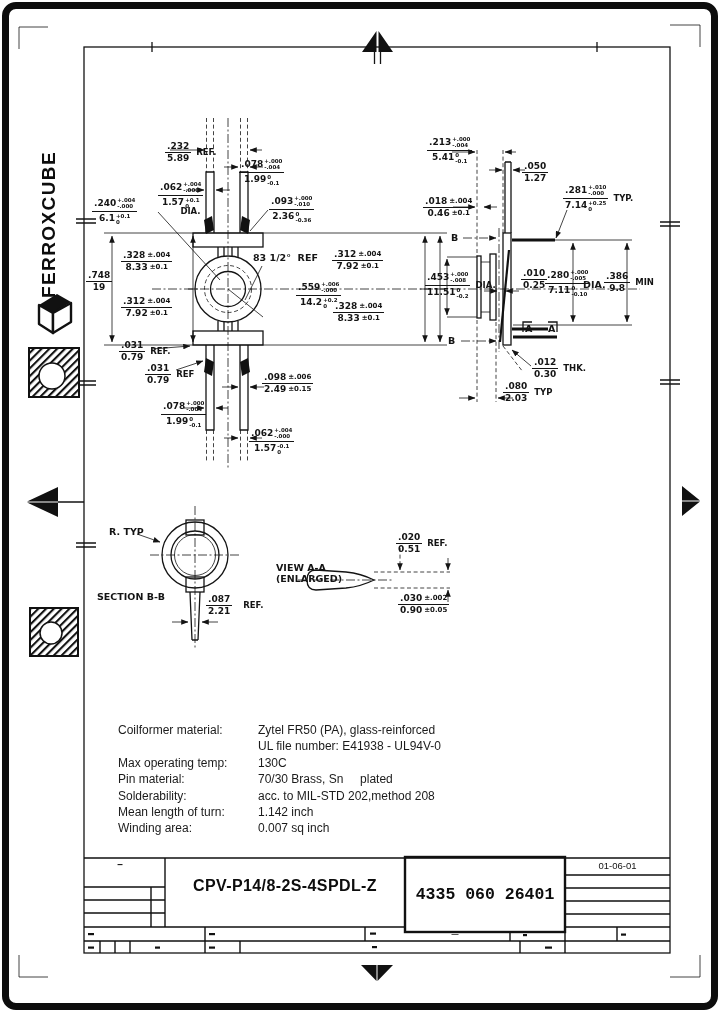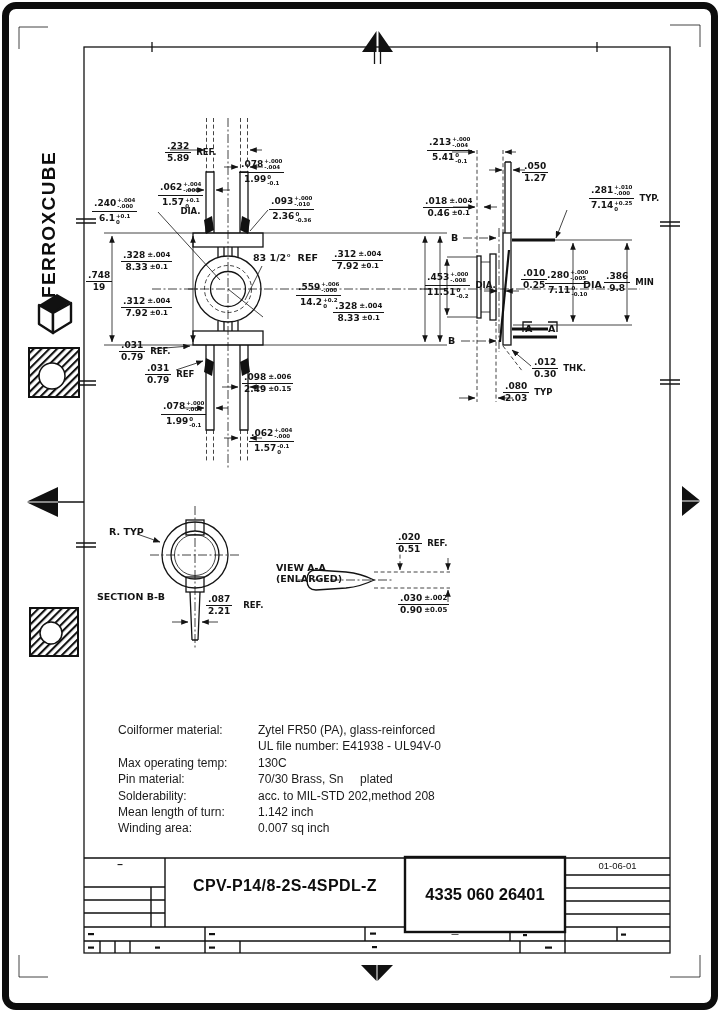--- a/index.html
+++ b/index.html
@@ -37,21 +37,21 @@
        line-height:16.4px;color:#1b1b1b;}
   .spec-row{display:flex;}
   .spec-label{width:140px;flex:none;white-space:pre;}
   .spec-value{white-space:pre;}
   
   #tb-title{position:absolute;left:166px;top:859px;width:238px;height:54px;
        display:flex;align-items:center;justify-content:center;font-weight:700;
        font-size:16px;letter-spacing:.4px;color:#0d0d0d;white-space:pre;}
   #tb-code{position:absolute;left:406px;top:858px;width:158px;height:73px;
        display:flex;align-items:center;justify-content:center;font-weight:700;
-       font-size:16.5px;color:#0d0d0d;white-space:pre;}
+       font-size:16.5px;color:#0d0d0d;white-space:pre;font-family:Liberation Mono, monospace;}
   #tb-date{position:absolute;left:565px;top:860px;width:105px;text-align:center;
        font-size:9.5px;color:#111;}
   #tb-dash{position:absolute;left:90px;top:859px;width:60px;text-align:center;
        font-size:10px;font-weight:700;}
   #tb-dash2{position:absolute;left:425px;top:930px;width:60px;text-align:center;
        font-size:7px;font-weight:700;}
 </style>
 </head>
 <body>
 
@@ -225,26 +225,26 @@
     <div class="dim" style="left: 269px; top: 194px;"><span class="frac"><span class="fr fr-t"><span>.093</span><span class="tol"><span>+.000</span><span>-.010</span></span></span><span class="fr"><span>2.36</span><span class="tol"><span>0</span><span>-0.36</span></span></span></span></div>
     <div class="dim" style="left: 121px; top: 250px;"><span class="frac"><span class="fr fr-t"><span>.328</span><span class="pm">±.004</span></span><span class="fr"><span>8.33</span><span class="pm">±0.1</span></span></span></div>
     <div class="dim" style="left: 86px; top: 270px;"><span class="frac"><span class="fr fr-t"><span>.748</span></span><span class="fr"><span>19</span></span></span></div>
     <div class="dim" style="left: 121px; top: 296px;"><span class="frac"><span class="fr fr-t"><span>.312</span><span class="pm">±.004</span></span><span class="fr"><span>7.92</span><span class="pm">±0.1</span></span></span></div>
     <div class="plain" style="left: 253px; top: 253px;">83 1/2°  REF</div>
     <div class="dim" style="left: 332px; top: 249px;"><span class="frac"><span class="fr fr-t"><span>.312</span><span class="pm">±.004</span></span><span class="fr"><span>7.92</span><span class="pm">±0.1</span></span></span></div>
     <div class="dim" style="left: 296px; top: 280px;"><span class="frac"><span class="fr fr-t"><span>.559</span><span class="tol"><span>+.006</span><span>-.000</span></span></span><span class="fr"><span>14.2</span><span class="tol"><span>+0.2</span><span>0</span></span></span></span></div>
     <div class="dim" style="left: 333px; top: 301px;"><span class="frac"><span class="fr fr-t"><span>.328</span><span class="pm">±.004</span></span><span class="fr"><span>8.33</span><span class="pm">±0.1</span></span></span></div>
     <div class="dim" style="left: 119px; top: 340px;"><span class="frac"><span class="fr fr-t"><span>.031</span></span><span class="fr"><span>0.79</span></span></span><span class="sfx">REF.</span></div>
     <div class="dim" style="left: 145px; top: 363px;"><span class="frac"><span class="fr fr-t"><span>.031</span></span><span class="fr"><span>0.79</span></span></span><span class="sfx">REF</span></div>
-    <div class="dim" style="left: 242px; top: 372px;"><span class="frac"><span class="fr fr-t"><span>.098</span><span class="pm">±.006</span></span><span class="fr"><span>2.49</span><span class="pm">±0.15</span></span></span></div>
+    <div class="dim" style="left: 242px; top: 372px; padding-left: 20px;"><span class="frac"><span class="fr fr-t"><span>.098</span><span class="pm">±.006</span></span><span class="fr"><span>2.49</span><span class="pm">±0.15</span></span></span></div>
     <div class="dim" style="left: 161px; top: 399px;"><span class="frac"><span class="fr fr-t"><span>.078</span><span class="tol"><span>+.000</span><span>-.004</span></span></span><span class="fr"><span>1.99</span><span class="tol"><span>0</span><span>-0.1</span></span></span></span></div>
     <div class="dim" style="left: 249px; top: 426px;"><span class="frac"><span class="fr fr-t"><span>.062</span><span class="tol"><span>+.004</span><span>-.000</span></span></span><span class="fr"><span>1.57</span><span class="tol"><span>-0.1</span><span>0</span></span></span></span></div>
     <div class="dim" style="left: 427px; top: 135px;"><span class="frac"><span class="fr fr-t"><span>.213</span><span class="tol"><span>+.000</span><span>-.004</span></span></span><span class="fr"><span>5.41</span><span class="tol"><span>0</span><span>-0.1</span></span></span></span></div>
     <div class="dim" style="left: 522px; top: 161px;"><span class="frac"><span class="fr fr-t"><span>.050</span></span><span class="fr"><span>1.27</span></span></span></div>
-    <div class="dim" style="left: 589px; top: 183px;"><span class="frac"><span class="fr fr-t"><span>.281</span><span class="tol"><span>+.010</span><span>-.000</span></span></span><span class="fr"><span>7.14</span><span class="tol"><span>+0.25</span><span>0</span></span></span></span><span class="sfx">TYP.</span></div>
+    <div class="dim" style="left: 563px; top: 183px;"><span class="frac"><span class="fr fr-t"><span>.281</span><span class="tol"><span>+.010</span><span>-.000</span></span></span><span class="fr"><span>7.14</span><span class="tol"><span>+0.25</span><span>0</span></span></span></span><span class="sfx">TYP.</span></div>
     <div class="dim" style="left: 423px; top: 196px;"><span class="frac"><span class="fr fr-t"><span>.018</span><span class="pm">±.004</span></span><span class="fr"><span>0.46</span><span class="pm">±0.1</span></span></span></div>
     <div class="plain" style="left: 451px; top: 233px;">B</div>
     <div class="plain" style="left: 448px; top: 336px;">B</div>
     <div class="dim" style="left: 413px; top: 270px; margin-left: 12px;"><span class="frac"><span class="fr fr-t"><span>.453</span><span class="tol"><span>+.000</span><span>-.008</span></span></span><span class="fr"><span>11.51</span><span class="tol"><span>0</span><span>-0.2</span></span></span></span><span class="sfx">DIA.</span></div>
     <div class="dim" style="left: 521px; top: 268px;"><span class="frac"><span class="fr fr-t"><span>.010</span></span><span class="fr"><span>0.25</span></span></span></div>
     <div class="dim" style="left: 545px; top: 268px;"><span class="frac"><span class="fr fr-t"><span>.280</span><span class="tol"><span>+.000</span><span>-.005</span></span></span><span class="fr"><span>7.11</span><span class="tol"><span>0</span><span>-0.10</span></span></span></span></div>
     <div class="plain" style="left: 583px; top: 280px;">DIA.</div>
     <div class="dim" style="left: 604px; top: 271px;"><span class="frac"><span class="fr fr-t"><span>.386</span></span><span class="fr"><span>9.8</span></span></span><span class="sfx">MIN</span></div>
     <div class="plain" style="left: 525px; top: 324px;">A</div>
     <div class="plain" style="left: 548px; top: 324px;">A</div>

